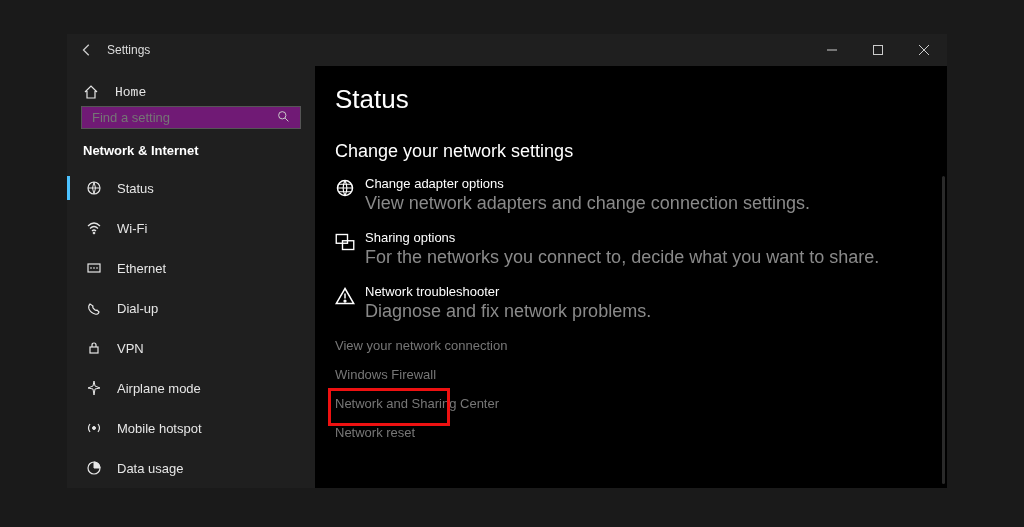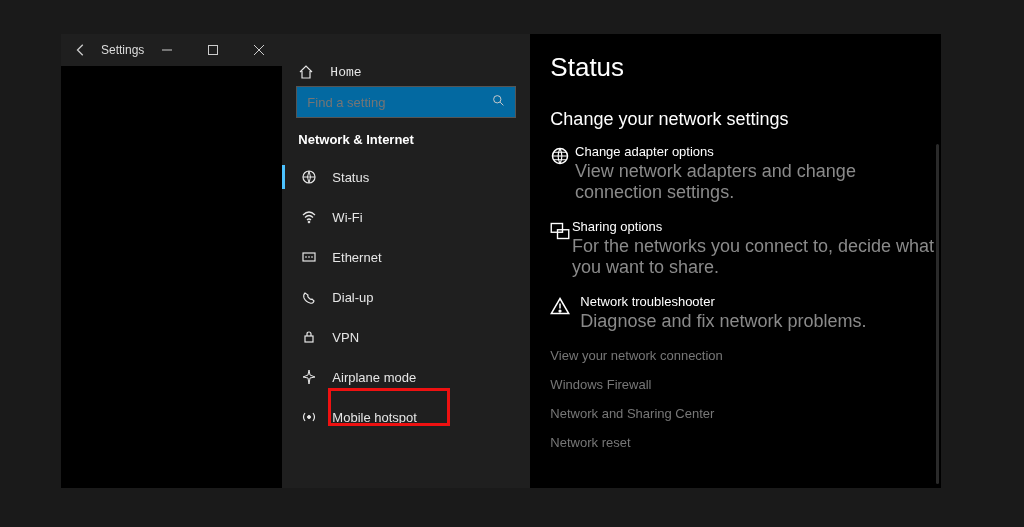--- a/index.html
+++ b/index.html
@@ -1,44 +1,44 @@
 <!DOCTYPE html>
 <html><head>
 <meta charset="utf-8">
 <style>
   * { box-sizing: border-box; margin: 0; padding: 0; }
   html, body { width: 1024px; height: 527px; background: #1a1a1a; font-family: "Segoe UI", Arial, sans-serif; overflow: hidden; }
   .window {
     position: absolute;
-    left: 61px; top: 34px;
+    left: 67px; top: 34px;
     width: 880px; height: 454px;
     background: #000;
     color: #fff;
     display: flex;
-    flex-direction: row;
+    flex-direction: column;
   }
   .titlebar {
     height: 32px;
     display: flex;
     align-items: center;
     background: #1f1f1f;
   }
   .titlebar .back { width: 40px; display:flex; align-items:center; justify-content:center; color:#ccc; }
   .titlebar .title { font-size: 12px; color: #ddd; }
   .titlebar .spacer { flex: 1; }
   .winbtn { width: 46px; height: 32px; display:flex; align-items:center; justify-content:center; color:#ccc; font-size: 11px; }
   .body { flex:1; display:flex; min-height:0; }
   .sidebar { width: 248px; background:#1f1f1f; display:flex; flex-direction:column; padding-top:6px; }
   .side-row { display:flex; align-items:flex-end; height:40px; padding-left:16px; color:#e6e6e6; font-size:13px;font-family:Liberation Mono, monospace; }
   .side-row .icon { width:22px; display:flex; align-items:center; justify-content:flex-start; margin-right:10px; color:#e6e6e6; }
   .searchbox {
     margin: 6px 14px 10px 14px;
     height: 32px;
     border: 1px solid #555;
-    background: #0369a1;
+    background: #701a75;
     display:flex; align-items:center;
     padding: 0 10px;
     color:#ccc;
   }
   .searchbox input {
     flex:1; background:transparent; border:none; outline:none;
     color:#ccc; font-size:13px; font-style: normal;
   }
   .searchbox .sicon { font-size:12px; color:#ccc; }
   .category { padding: 4px 16px 10px 16px; font-size:13px; font-weight:600; color:#fff; }
@@ -186,20 +186,29 @@
         <div class="nav-item">
           <span class="icon">
             <svg width="16" height="16" viewBox="0 0 16 16">
                 <circle cx="8" cy="8" r="1.5"></circle>
                 <path d="M4 4 Q1 8 4 12 M12 4 Q15 8 12 12" fill="none" stroke-width="1.2"></path>
               </svg>
           </span>
           <span>Mobile hotspot</span>
         </div>
 
+        <div class="nav-item">
+          <span class="icon">
+            <svg width="16" height="16" viewBox="0 0 16 16">
+                <circle cx="8" cy="8" r="6" fill="none" stroke-width="1.2"></circle>
+                <path d="M8 2 A6 6 0 0 1 14 8 L8 8 Z"></path>
+              </svg>
+          </span>
+          <span>Data usage</span>
+        </div>
 
       </div>
     </div>
 
     <div class="content">
       <h1>Status</h1>
       <h2>Change your network settings</h2>
 
       <div class="opt">
         <div class="oicon">

